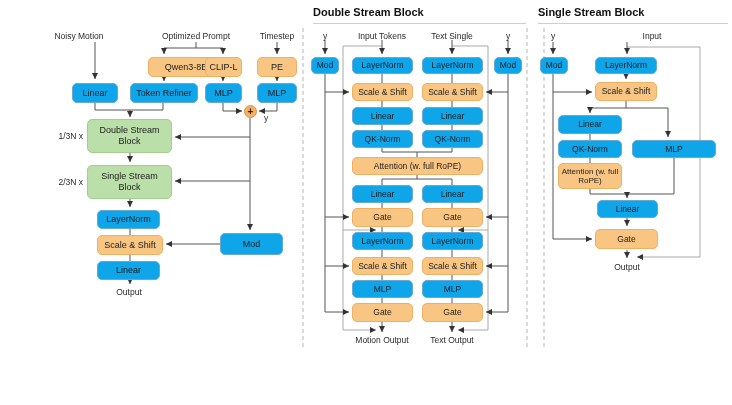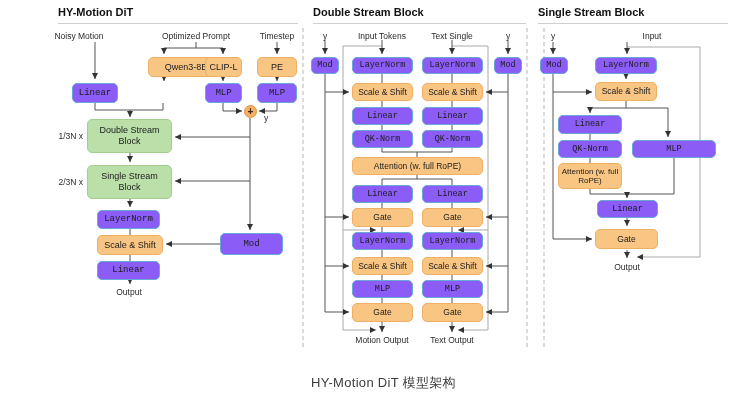--- a/index.html
+++ b/index.html
@@ -2,21 +2,21 @@
 <html><head>
 <meta charset="utf-8">
 <style>
   html,body{margin:0;padding:0;background:#fff;}
   .canvas{position:relative;width:732px;height:405px;background:#ffffff;
           font-family:"Liberation Sans",sans-serif;overflow:hidden;}
   svg.wires{position:absolute;left:0;top:0;z-index:1;}
   .node{position:absolute;z-index:2;display:flex;align-items:center;justify-content:center;
         text-align:center;border-radius:5px;font-size:9px;color:#1c1c1c;line-height:1.18;
         box-sizing:border-box;padding:1px;}
-  .blue{background:#8b5cf6;border:1px solid #68A8D4;font-family:Liberation Mono, monospace;}
+  .blue{background:#0ea5e9;border:1px solid #68A8D4;}
   .orange{background:#F9C583;border:1px solid #EDB064;}
   .green{background:#BADFA8;border:1px solid #A4CE8F;}
   .sm{font-size:8.5px;}
   .xs{font-size:8px;}
   .lbl{position:absolute;z-index:2;font-size:8.5px;color:#2a2a2a;text-align:center;}
   .ttl{position:absolute;z-index:2;font-size:11px;font-weight:bold;color:#101010;
        border-bottom:1px solid #cfcfcf;padding-bottom:5px;}
   .plus{position:absolute;z-index:3;width:13px;height:13px;border-radius:50%;
         background:#F6AF63;border:1px solid #DD9440;color:#3a2a12;font-size:10px;
         line-height:11px;text-align:center;font-weight:bold;box-sizing:border-box;}
@@ -107,30 +107,30 @@
       <path d="M590,108 V113" marker-end="url(#arr)"></path>
       <path d="M668,108 V137" marker-end="url(#arr)"></path>
       <path d="M590,134 V140 M590,158 V163"></path>
       <path d="M590,189 V194 M674,158 V194 M590,194 H674"></path>
       <path d="M627,194 V198" marker-end="url(#arr)"></path>
       <path d="M627,218 V226" marker-end="url(#arr)"></path>
       <path d="M627,250 V258" marker-end="url(#arr)"></path>
     </g>
   </svg>
 
-  <div class="ttl" style="left:58px;top:6px;width:240px;">HY-Motion DiT</div>
   <div class="lbl" style="left:44px;top:31px;width:70px;">Noisy Motion</div>
   <div class="lbl" style="left:146px;top:31px;width:100px;">Optimized Prompt</div>
   <div class="lbl" style="left:242px;top:31px;width:70px;">Timestep</div>
 
   <div class="node orange" style="left:148px;top:57px;width:76px;height:20px;">Qwen3-8B</div>
   <div class="node orange" style="left:205px;top:57px;width:37px;height:20px;">CLIP-L</div>
   <div class="node orange" style="left:257px;top:57px;width:40px;height:20px;">PE</div>
 
   <div class="node blue" style="left:72px;top:83px;width:46px;height:20px;">Linear</div>
+  <div class="node blue" style="left:130px;top:83px;width:68px;height:20px;">Token Refiner</div>
   <div class="node blue" style="left:205px;top:83px;width:37px;height:20px;">MLP</div>
   <div class="node blue" style="left:257px;top:83px;width:40px;height:20px;">MLP</div>
 
   <div class="plus" style="left:244px;top:105px;">+</div>
   <div class="lbl" style="left:259px;top:113px;width:14px;">y</div>
 
   <div class="lbl" style="left:50px;top:131px;width:33px;text-align:right;">1/3N x</div>
   <div class="node green" style="left:87px;top:119px;width:85px;height:34px;">Double Stream Block</div>
   <div class="lbl" style="left:50px;top:177px;width:33px;text-align:right;">2/3N x</div>
   <div class="node green" style="left:87px;top:165px;width:85px;height:34px;">Single Stream Block</div>
@@ -184,14 +184,13 @@
   <div class="node blue sm" style="left:595px;top:57px;width:62px;height:17px;">LayerNorm</div>
   <div class="node orange sm" style="left:595px;top:82px;width:62px;height:19px;">Scale &amp; Shift</div>
   <div class="node blue sm" style="left:558px;top:115px;width:64px;height:19px;">Linear</div>
   <div class="node blue sm" style="left:558px;top:140px;width:64px;height:18px;">QK-Norm</div>
   <div class="node blue sm" style="left:632px;top:140px;width:84px;height:18px;">MLP</div>
   <div class="node orange xs" style="left:558px;top:163px;width:64px;height:26px;">Attention (w. full RoPE)</div>
   <div class="node blue sm" style="left:597px;top:200px;width:61px;height:18px;">Linear</div>
   <div class="node orange sm" style="left:595px;top:229px;width:63px;height:20px;">Gate</div>
   <div class="lbl" style="left:597px;top:262px;width:60px;">Output</div>
 
-  <div class="caption" style="left:311px;top:374px;">HY-Motion DiT 模型架构</div>
 </div>
 
 </body></html>

